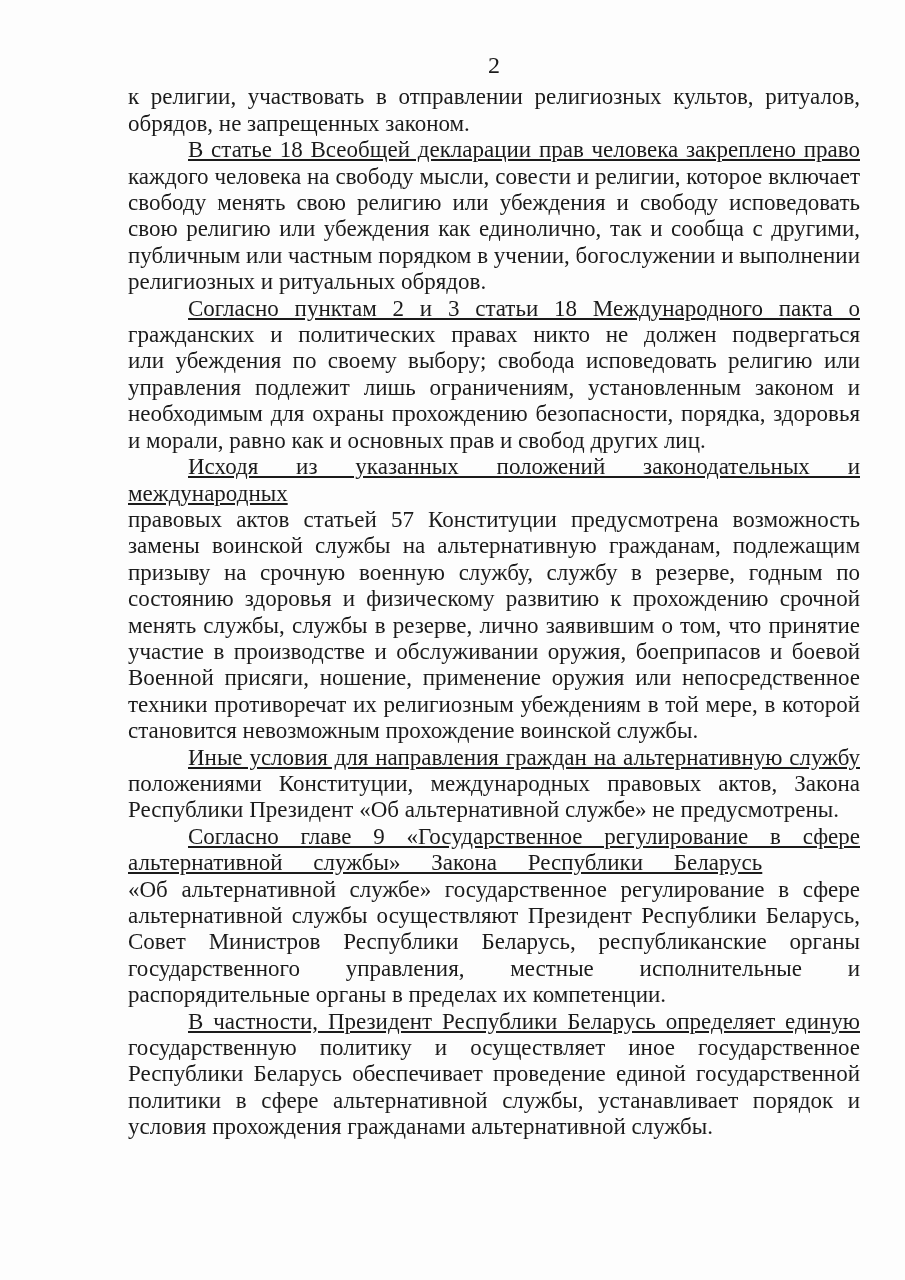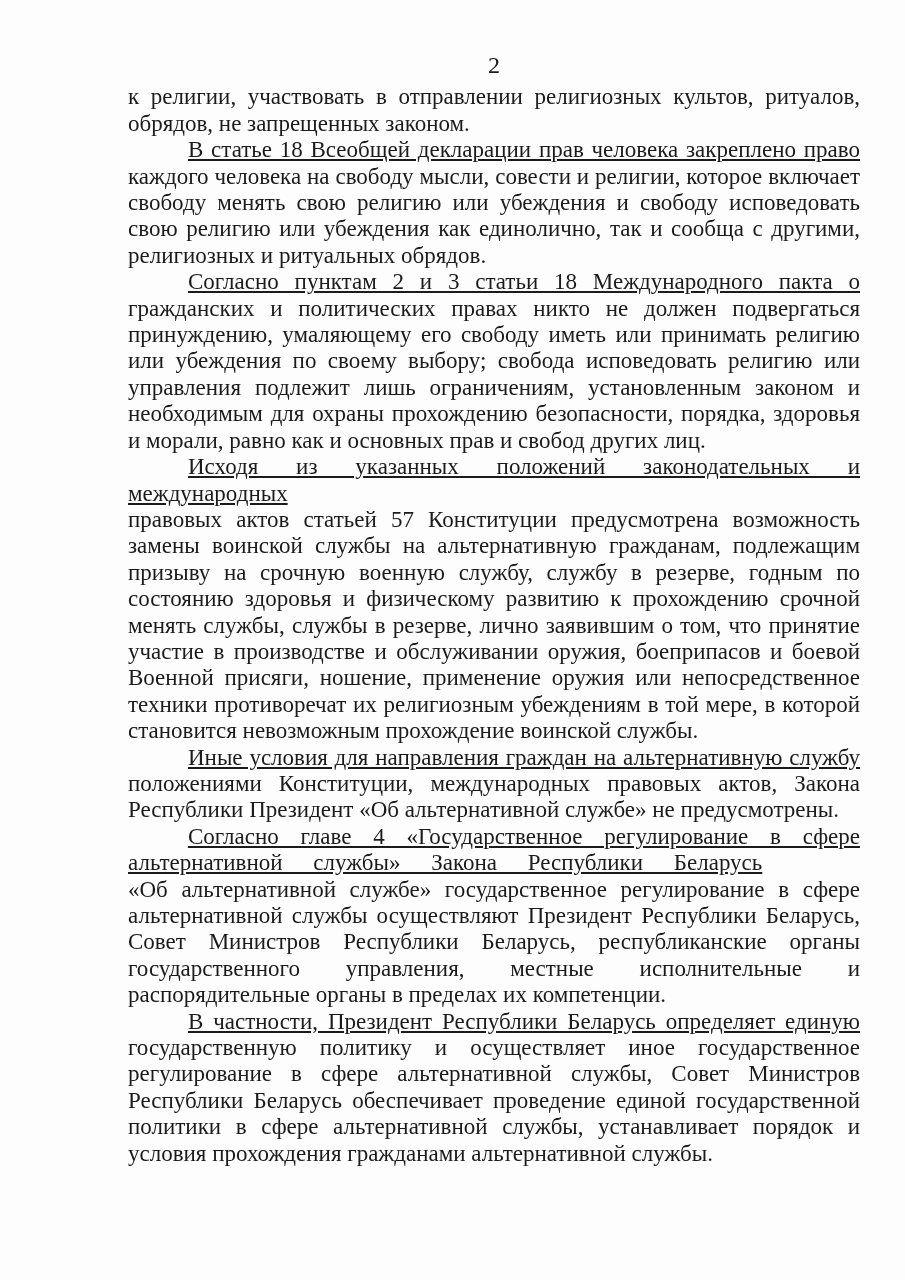--- a/index.html
+++ b/index.html
@@ -58,49 +58,48 @@
 <div class="page">
   <div class="content">
     <div class="pagenum">2</div>
     <div id="doc-body">
         <div class="line align-justify">к религии, участвовать в отправлении религиозных культов, ритуалов,</div>
         <div class="line align-left">обрядов, не запрещенных законом.</div>
         <div class="line align-justify indent">В статье 18 Всеобщей декларации прав человека закреплено право</div>
         <div class="line align-justify">каждого человека на свободу мысли, совести и религии, которое включает</div>
         <div class="line align-justify">свободу менять свою религию или убеждения и свободу исповедовать</div>
         <div class="line align-justify">свою религию или убеждения как единолично, так и сообща с другими,</div>
+        <div class="line align-justify">публичным или частным порядком в учении, богослужении и выполнении</div>
         <div class="line align-left">религиозных и ритуальных обрядов.</div>
         <div class="line align-justify indent">Согласно пунктам 2 и 3 статьи 18 Международного пакта о</div>
         <div class="line align-justify">гражданских и политических правах никто не должен подвергаться</div>
-        <div class="line align-justify">принуждению, умаляющему его свободу иметь или принимать религию</div>
         <div class="line align-justify">или убеждения по своему выбору; свобода исповедовать религию или</div>
         <div class="line align-justify">управления подлежит лишь ограничениям, установленным законом и</div>
         <div class="line align-justify">необходимым для охраны прохождению безопасности, порядка, здоровья</div>
         <div class="line align-left">и морали, равно как и основных прав и свобод других лиц.</div>
         <div class="line align-justify indent">Исходя из указанных положений законодательных и международных</div>
         <div class="line align-justify">правовых актов статьей 57 Конституции предусмотрена возможность</div>
         <div class="line align-justify">замены воинской службы на альтернативную гражданам, подлежащим</div>
         <div class="line align-justify">призыву на срочную военную службу, службу в резерве, годным по</div>
         <div class="line align-justify">состоянию здоровья и физическому развитию к прохождению срочной</div>
         <div class="line align-justify">менять службы, службы в резерве, лично заявившим о том, что принятие</div>
         <div class="line align-justify">участие в производстве и обслуживании оружия, боеприпасов и боевой</div>
         <div class="line align-justify">Военной присяги, ношение, применение оружия или непосредственное</div>
         <div class="line align-justify">техники противоречат их религиозным убеждениям в той мере, в которой</div>
         <div class="line align-left">становится невозможным прохождение воинской службы.</div>
         <div class="line align-justify indent">Иные условия для направления граждан на альтернативную службу</div>
         <div class="line align-justify">положениями Конституции, международных правовых актов, Закона</div>
         <div class="line align-left">Республики Президент «Об альтернативной службе» не предусмотрены.</div>
-        <div class="line align-justify indent">Согласно главе 4 «Государственное регулирование в сфере</div>
+        <div class="line align-justify indent">Согласно главе 9 «Государственное регулирование в сфере</div>
         <div class="line align-stretch">альтернативной службы» Закона Республики Беларусь</div>
         <div class="line align-justify">«Об альтернативной службе» государственное регулирование в сфере</div>
         <div class="line align-justify">альтернативной службы осуществляют Президент Республики Беларусь,</div>
         <div class="line align-justify">Совет Министров Республики Беларусь, республиканские органы</div>
         <div class="line align-justify">государственного управления, местные исполнительные и</div>
         <div class="line align-left">распорядительные органы в пределах их компетенции.</div>
         <div class="line align-justify indent">В частности, Президент Республики Беларусь определяет единую</div>
         <div class="line align-justify">государственную политику и осуществляет иное государственное</div>
-        <div class="line align-justify">регулирование в сфере альтернативной службы, Совет Министров</div>
         <div class="line align-justify">Республики Беларусь обеспечивает проведение единой государственной</div>
         <div class="line align-justify">политики в сфере альтернативной службы, устанавливает порядок и</div>
         <div class="line align-left">условия прохождения гражданами альтернативной службы.</div>
       </div>
   </div>
 </div>
 
 </body></html>

